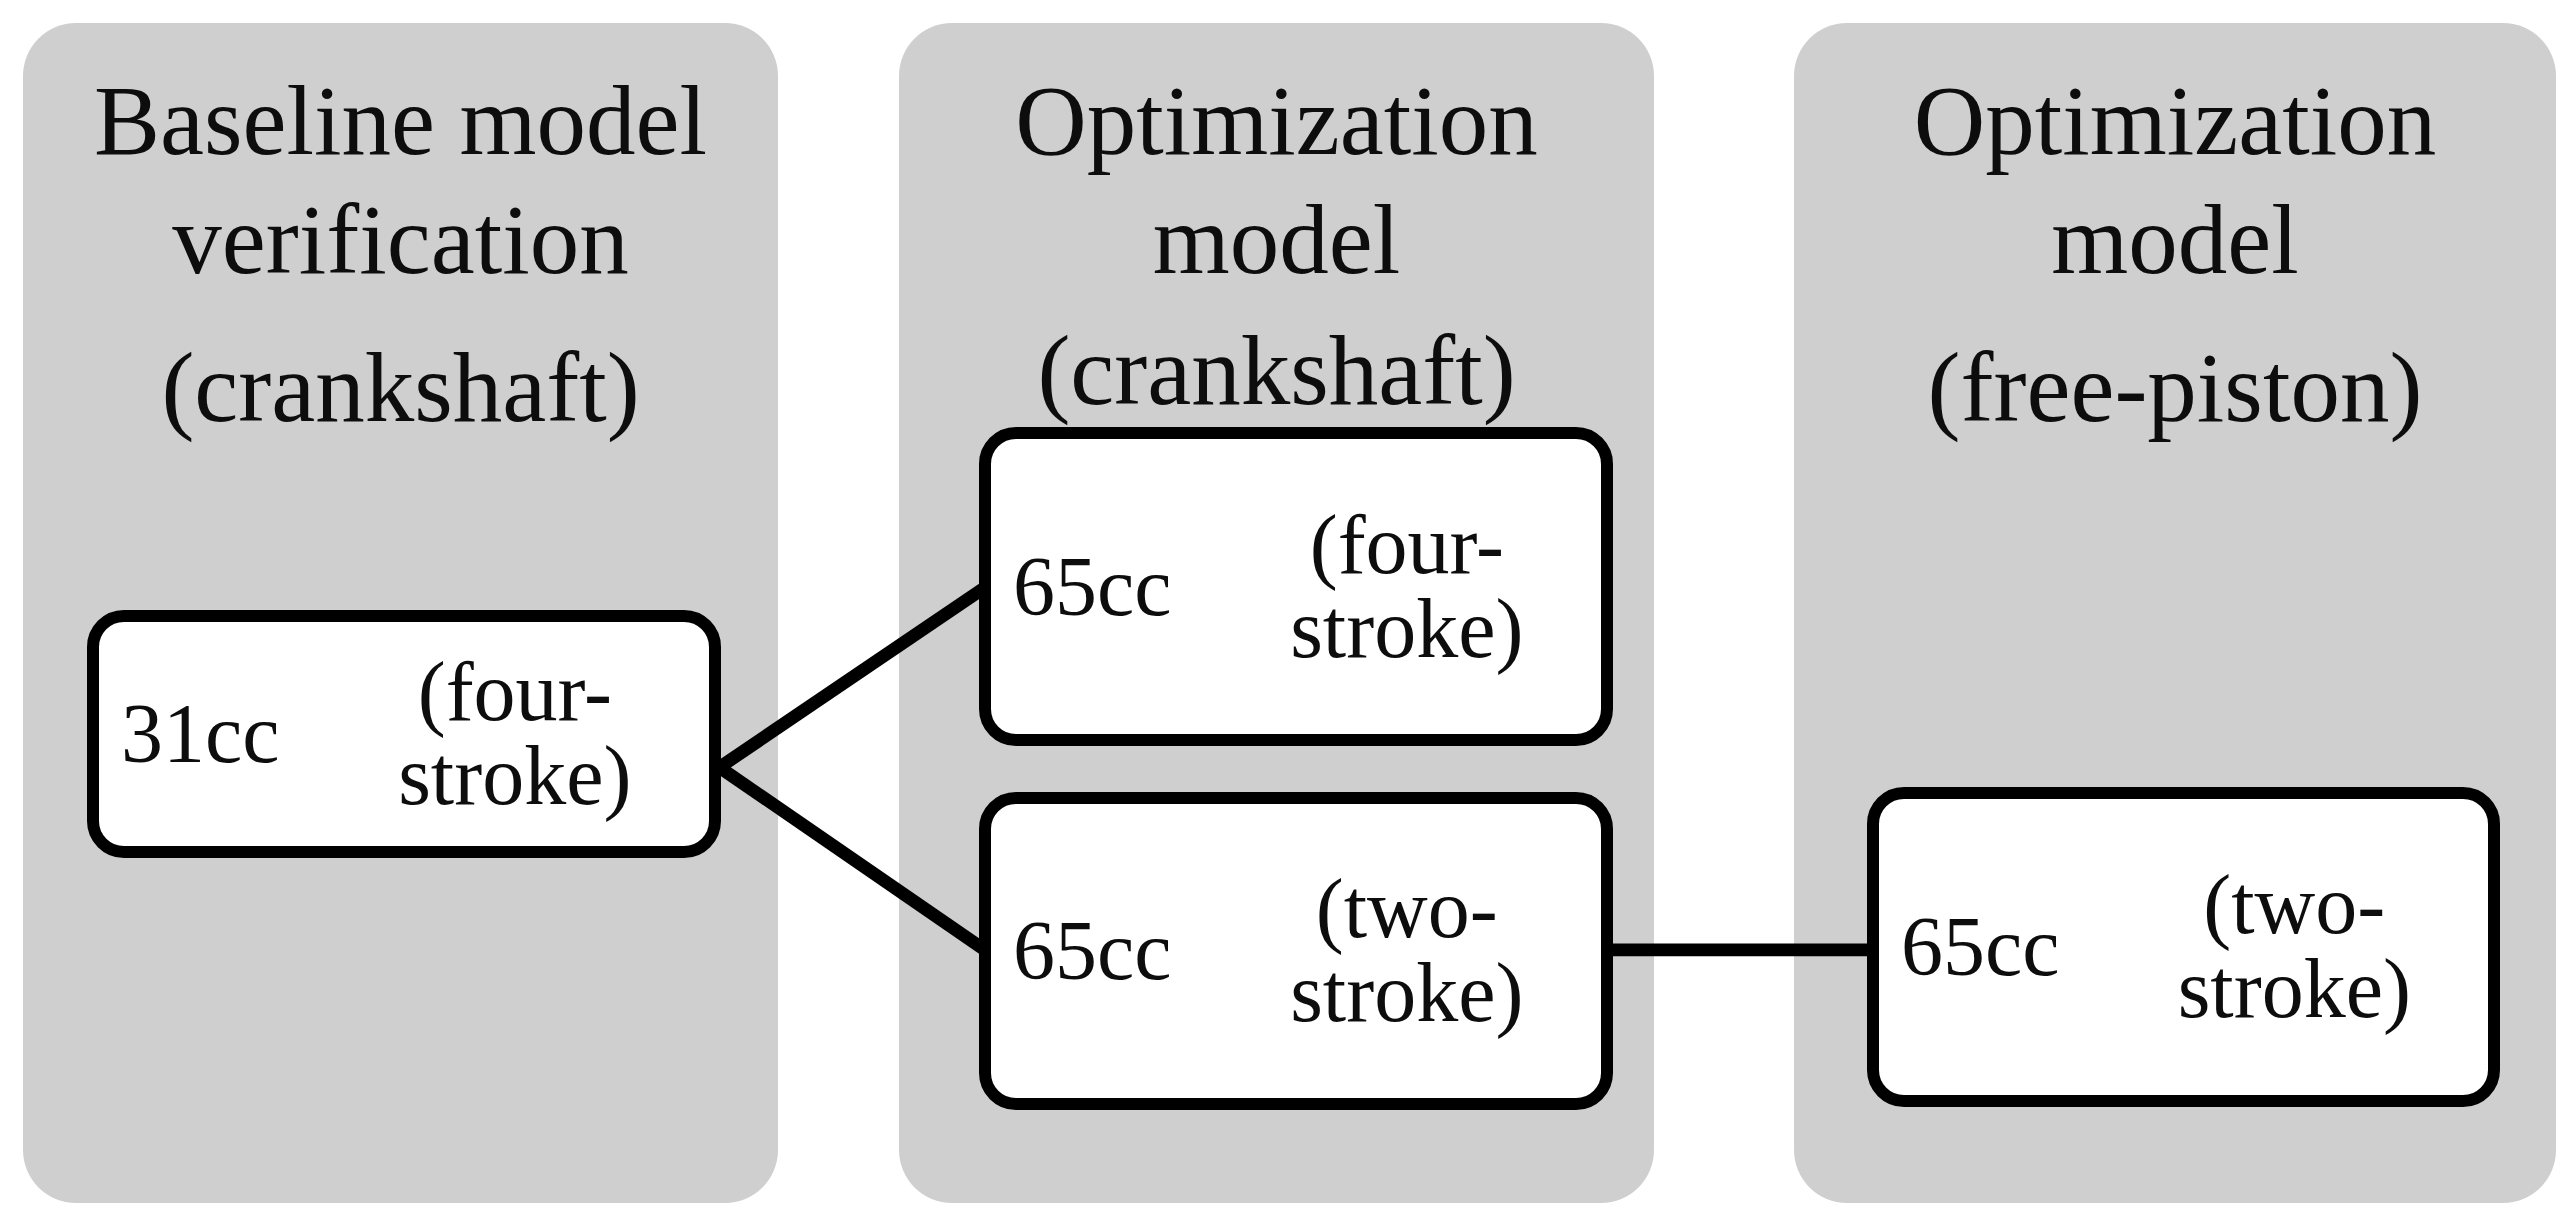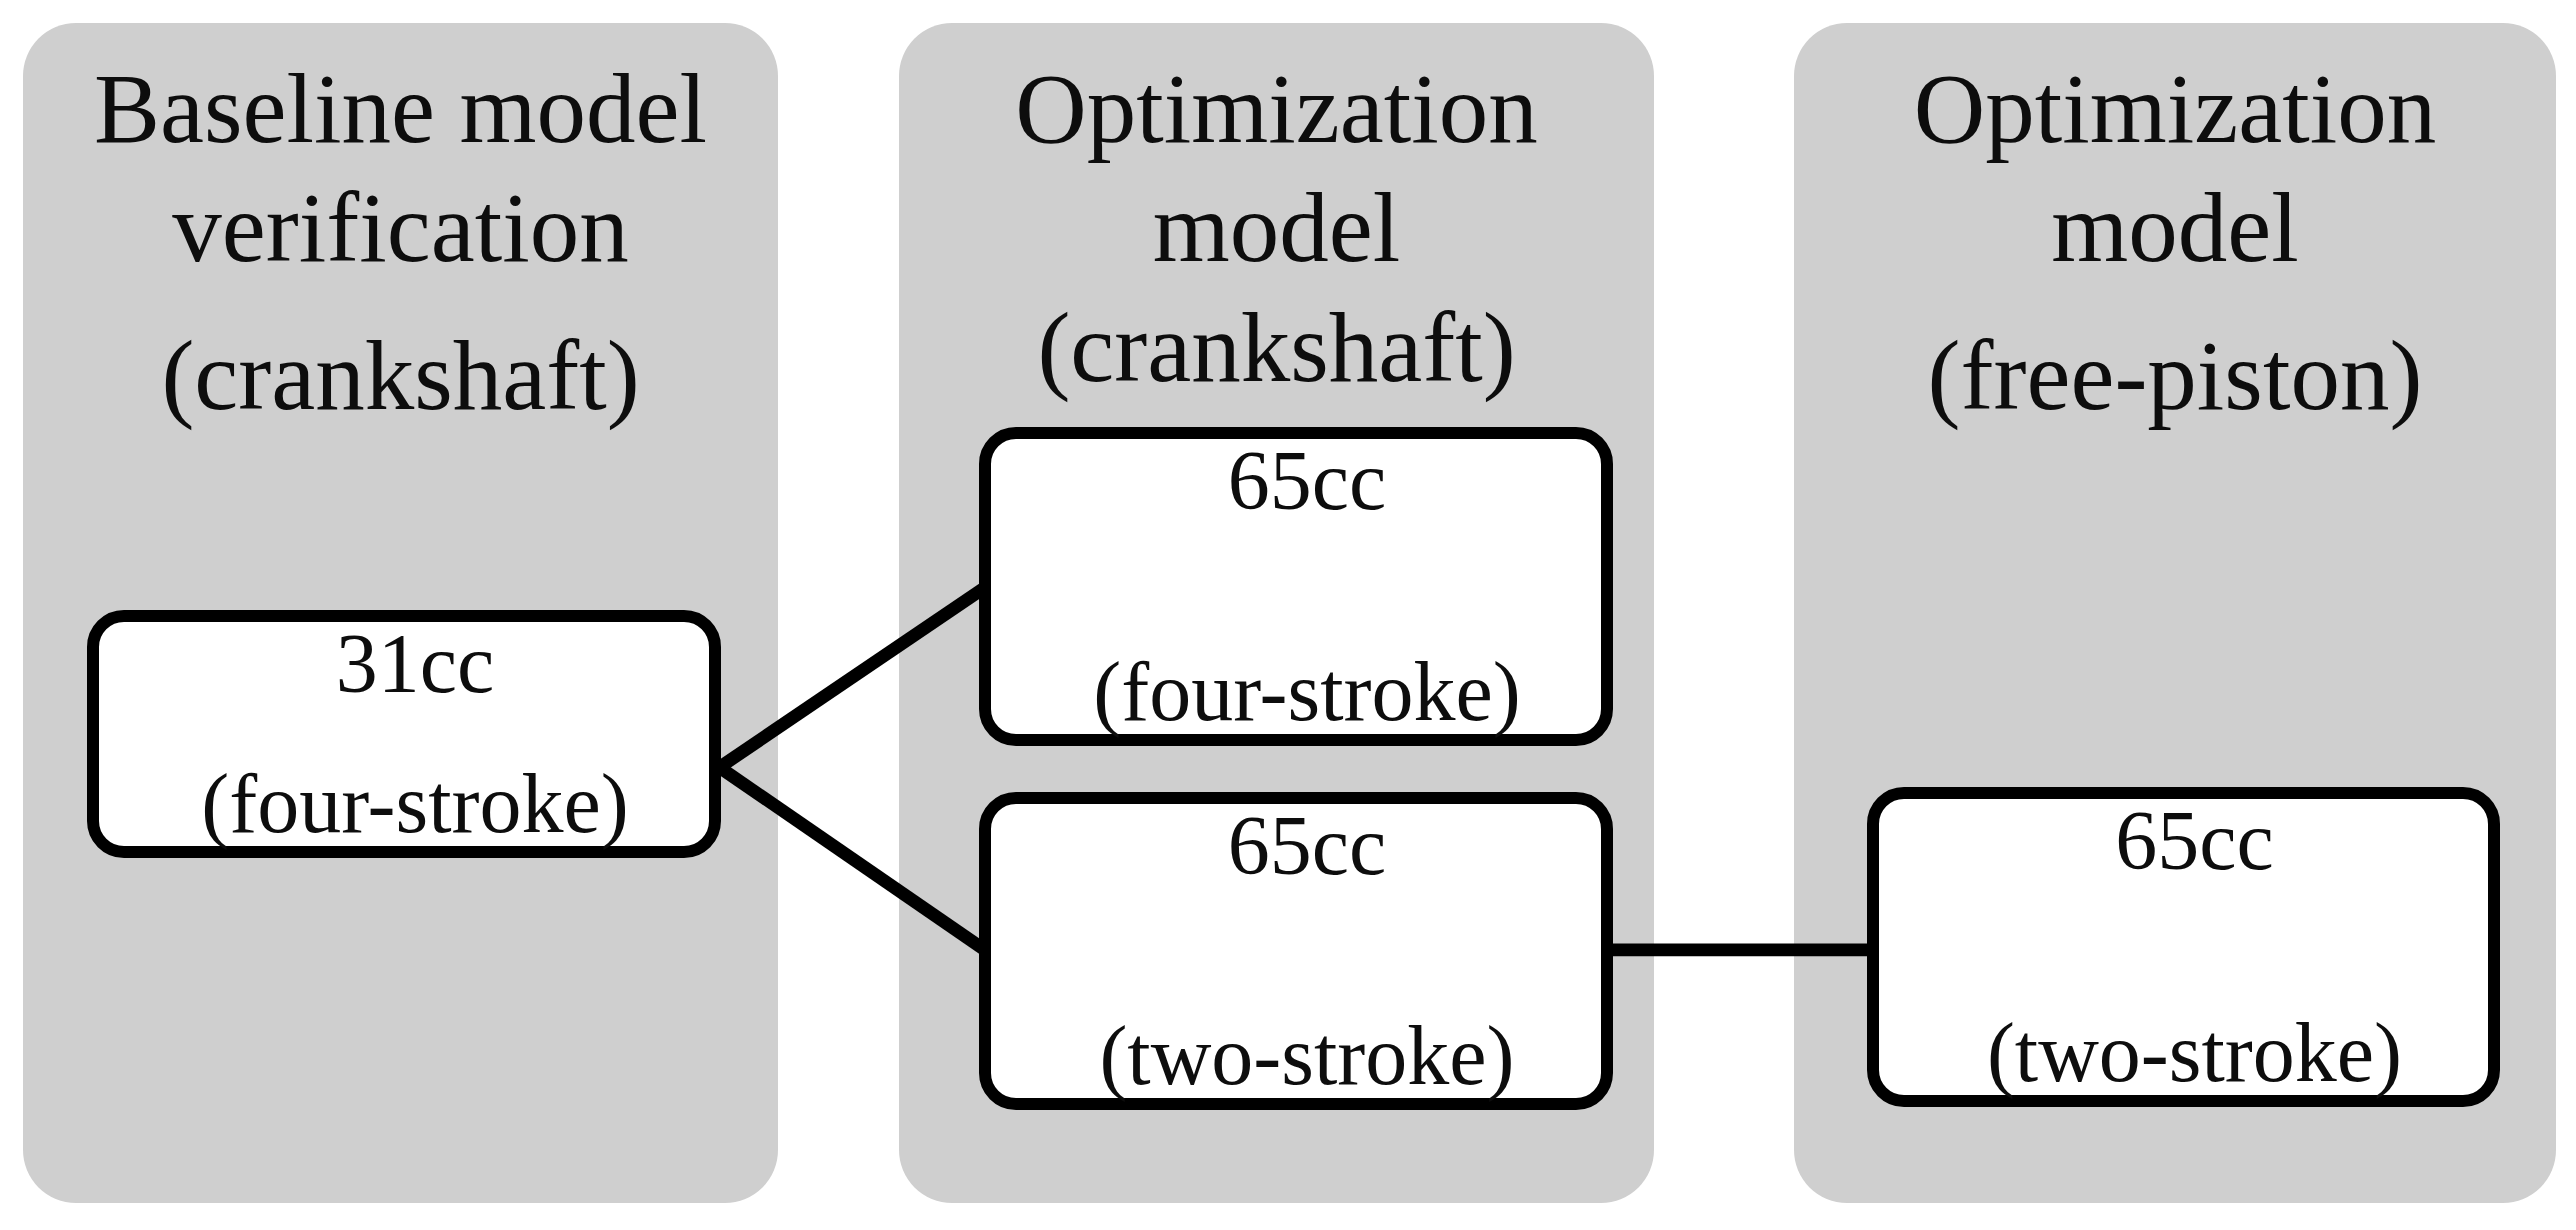--- a/index.html
+++ b/index.html
@@ -22,37 +22,37 @@
   }
   #col1{left:23px;}
   #col2{left:899px;}
   #col3{left:1794px;width:762px;}
   .col-header{
     padding:27px 35px 0 35px;
     text-align:center;
     font-size:99px;
     line-height:1.2;
   }
-  .col-title{margin:0;}
+  .col-title{margin:12px;}
   .col-subtitle{margin-top:29px;}
   #col2 .col-subtitle{margin-top:1.8px;}
   .svg-overlay{
     position:absolute;left:0;top:0;
     width:2576px;height:1230px;
     z-index:2;
   }
   .node{
     position:absolute;
     z-index:3;
     box-sizing:border-box;
     background:#ffffff;
     border:12px solid #000000;
     border-radius:37px;
     display:flex;
-    flex-direction:column;
+    flex-direction:row;
     align-items:center;
     justify-content:space-between;
     gap:41px;
     font-size:84px;
     line-height:1;
     text-align:center;
     padding-left:22px;
   }
   #nodeA{left:87px; top:610px; width:634px; height:248px;}
   #nodeB{left:979px;top:427px; width:634px; height:319px;}

